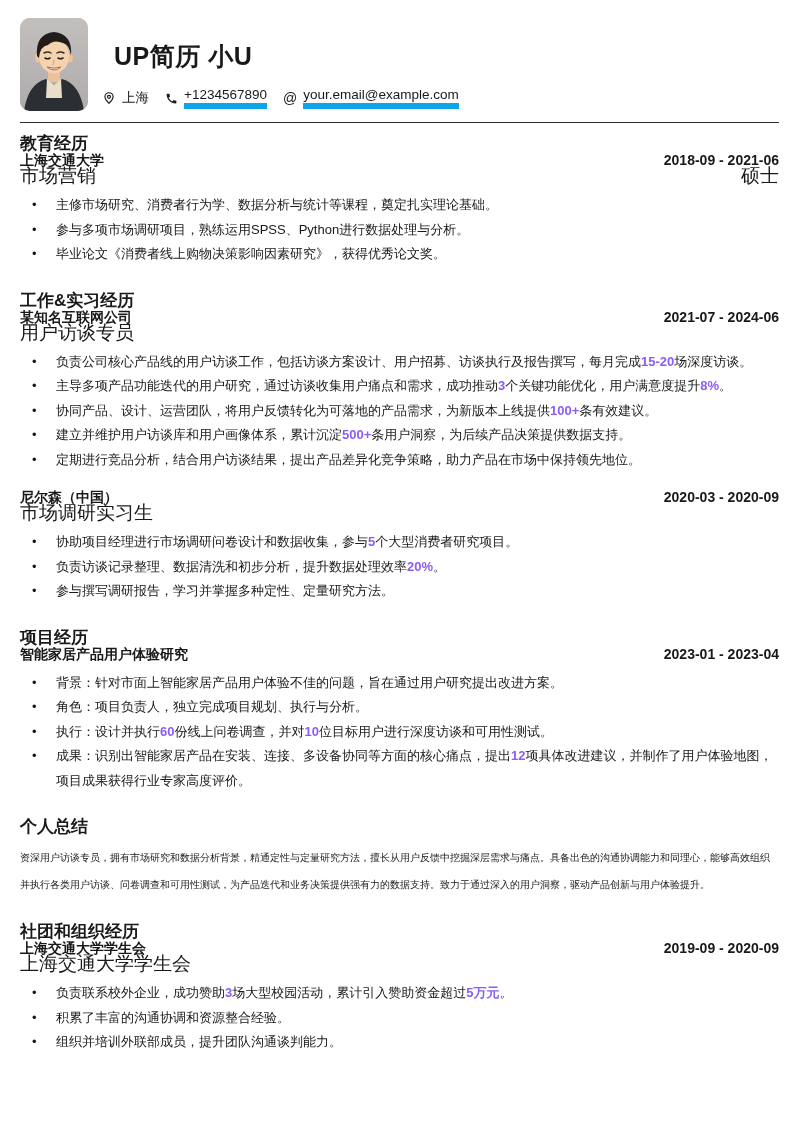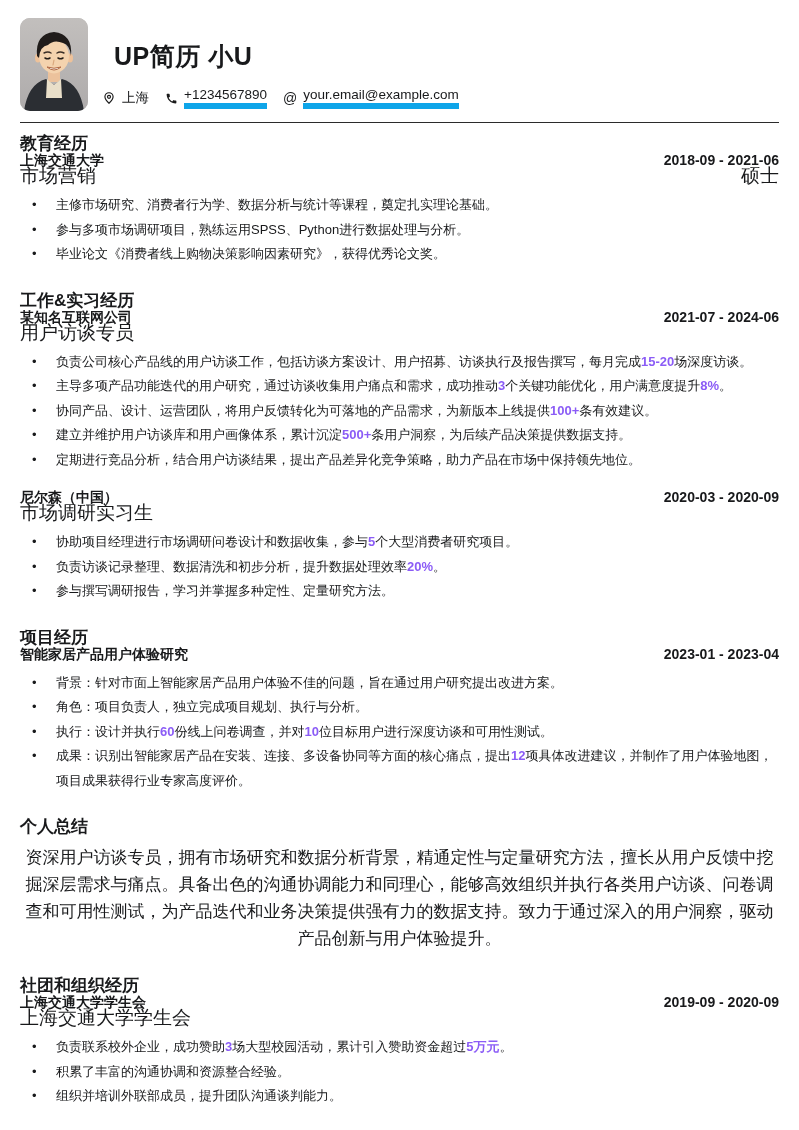--- a/index.html
+++ b/index.html
@@ -37,21 +37,21 @@
   .entry-head { display: flex; justify-content: space-between; align-items: baseline;
                 font-size: 14px; font-weight: 700; line-height: 16px; }
   .entry-sub  { display: flex; justify-content: space-between; align-items: flex-end;
                 font-size: 19px; font-weight: 400; line-height: 16px; }
 
   ul.bullets { list-style: none; margin: 9px 0 0 0; padding: 0; }
   li.bullet { position: relative; padding-left: 36px; font-size: 13px; line-height: 24.5px; }
   li.bullet::before { content: "•"; position: absolute; left: 12px; font-size: 13px; }
   li.bullet b { font-weight: 700; color: #8b5cf6; }
 
-  .summary-text { margin: 9px 0 0 0; font-size: 17px; line-height: 27px; text-align: center; }
+  .summary-text { margin: 9px 0 0 0; font-size: 10px; line-height: 27px; }
 </style>
 </head>
 <body>
 
 <div class="page">
 
   <header class="header">
     <div class="photo">
       <svg viewBox="0 0 68 93" xmlns="http://www.w3.org/2000/svg">
         <defs>

